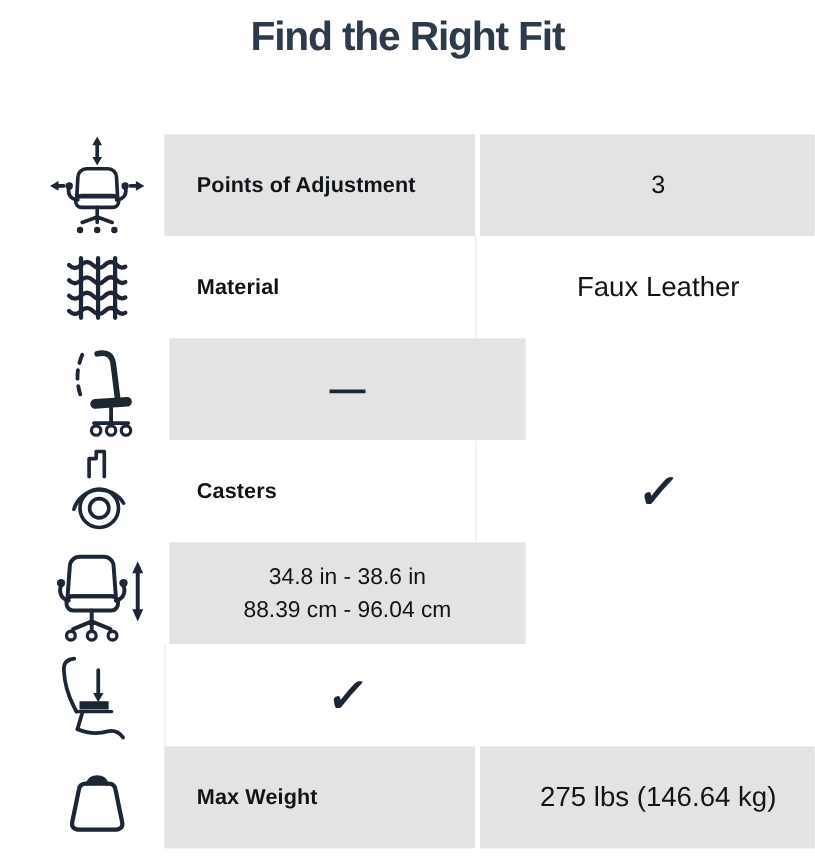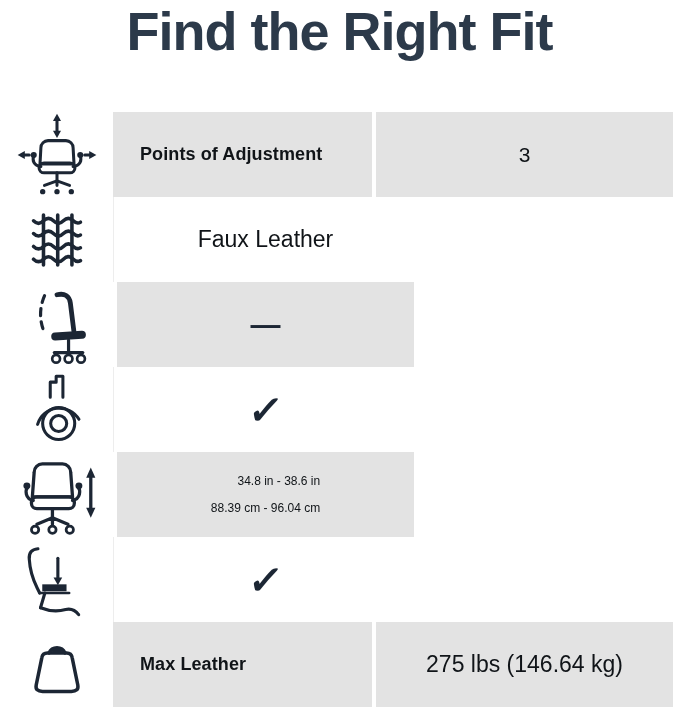--- a/index.html
+++ b/index.html
@@ -11,27 +11,27 @@
     color:#101418;
     overflow:hidden;
   }
   .title{
     height:112px;
     display:flex;align-items:flex-start;justify-content:center;
     padding-top:0px;box-sizing:border-box;
   }
   .title h1{
     margin:0;
-    font-size:54px;
+    font-size:34px;
     line-height:62px;
     font-weight:700;
     letter-spacing:-1px;
     color:#2c3a4a;
   }
-  .spec-table{width:591px;}
+  .spec-table{width:591px;padding-left:24px;}
   .row{
     display:flex;
     height:85px;
     width:673px;
   }
   .cell{box-sizing:border-box;height:85px;}
   .icon-cell{
     width:113px;
     display:flex;align-items:center;justify-content:center;
     background:#ffffff;
@@ -56,22 +56,22 @@
     color:#101418;
     letter-spacing:0.1px;
   }
   .value-text{
     font-size:23px;
     font-weight:400;
     color:#101418;
   }
   .value-multiline{
     display:inline-block;
-    text-align:right;
-    font-size:12px;
+    text-align:center;
+    font-size:19px;
     line-height:27px;
     color:#101418;
   }
   .value-check{
     font-size:40px;
     font-weight:700;
     color:#1c2634;
     transform:skewX(-8deg);
     line-height:1;
   }
@@ -132,20 +132,23 @@
         <svg class="icon" width="64" height="68" viewBox="0 0 90 90" stroke-width="5">
           <line x1="26" y1="10" x2="26" y2="80"></line>
           <line x1="46" y1="10" x2="46" y2="80"></line>
           <line x1="66" y1="10" x2="66" y2="80"></line>
           <path d="M12,18 q7,7 14,0 q7,-7 14,0 q7,7 14,0 q7,-7 14,0 q5,5 10,2"></path>
           <path d="M12,36 q7,7 14,0 q7,-7 14,0 q7,7 14,0 q7,-7 14,0 q5,5 10,2"></path>
           <path d="M12,54 q7,7 14,0 q7,-7 14,0 q7,7 14,0 q7,-7 14,0 q5,5 10,2"></path>
           <path d="M12,72 q7,7 14,0 q7,-7 14,0 q7,7 14,0 q7,-7 14,0 q5,5 10,2"></path>
         </svg>
       </div>
+      <div class="cell label-cell">
+        <span class="label-text">Material</span>
+      </div>
       <div class="gap"></div>
       <div class="cell value-cell">
         <span class="value-text">Faux Leather</span>
       </div>
     </div>
 
     <div class="row gray">
       <div class="cell icon-cell">
         <svg class="icon" width="80" height="82" viewBox="0 0 90 90" stroke-width="3.6">
           <path d="M31,12 q-9,21 0,42" stroke-dasharray="8 7"></path>
@@ -165,20 +168,23 @@
     </div>
 
     <div class="row white">
       <div class="cell icon-cell">
         <svg class="icon" width="76" height="80" viewBox="0 0 90 90" stroke-width="3.6">
           <path d="M37,30 V12 h7 V5 h8 v25"></path>
           <path d="M22,62 a27,27 0 0 1 49,-6"></path>
           <circle cx="47" cy="61" r="19"></circle>
           <circle cx="47" cy="61" r="9.5"></circle>
         </svg>
+      </div>
+      <div class="cell label-cell">
+        <span class="label-text">Casters</span>
       </div>
       <div class="gap"></div>
       <div class="cell value-cell">
         <span class="value-check">✓</span>
       </div>
     </div>
 
     <div class="row gray">
       <div class="cell icon-cell">
         <svg class="icon" width="86" height="84" viewBox="0 0 94 92" stroke-width="3.6">
@@ -225,21 +231,21 @@
 
     <div class="row gray">
       <div class="cell icon-cell">
         <svg class="icon" width="72" height="76" viewBox="0 0 90 90" stroke-width="4.4">
           <path d="M33,30 h24 q6,0 7,6 l7,34 q1.5,8 -8,8 h-36 q-9.5,0 -8,-8 l7,-34 q1,-6 7,-6 z"></path>
           <path d="M35,30 a11,11 0 0 1 20,0"></path>
           <path class="fill" d="M38.5,30 a6.5,6.5 0 0 1 13,0 z"></path>
         </svg>
       </div>
       <div class="cell label-cell">
-        <span class="label-text">Max Leather</span>
+        <span class="label-text">Max Weight</span>
       </div>
       <div class="gap"></div>
       <div class="cell value-cell">
         <span class="value-text">275 lbs (146.64 kg)</span>
       </div>
     </div>
 
   </div>
 </div>
 

